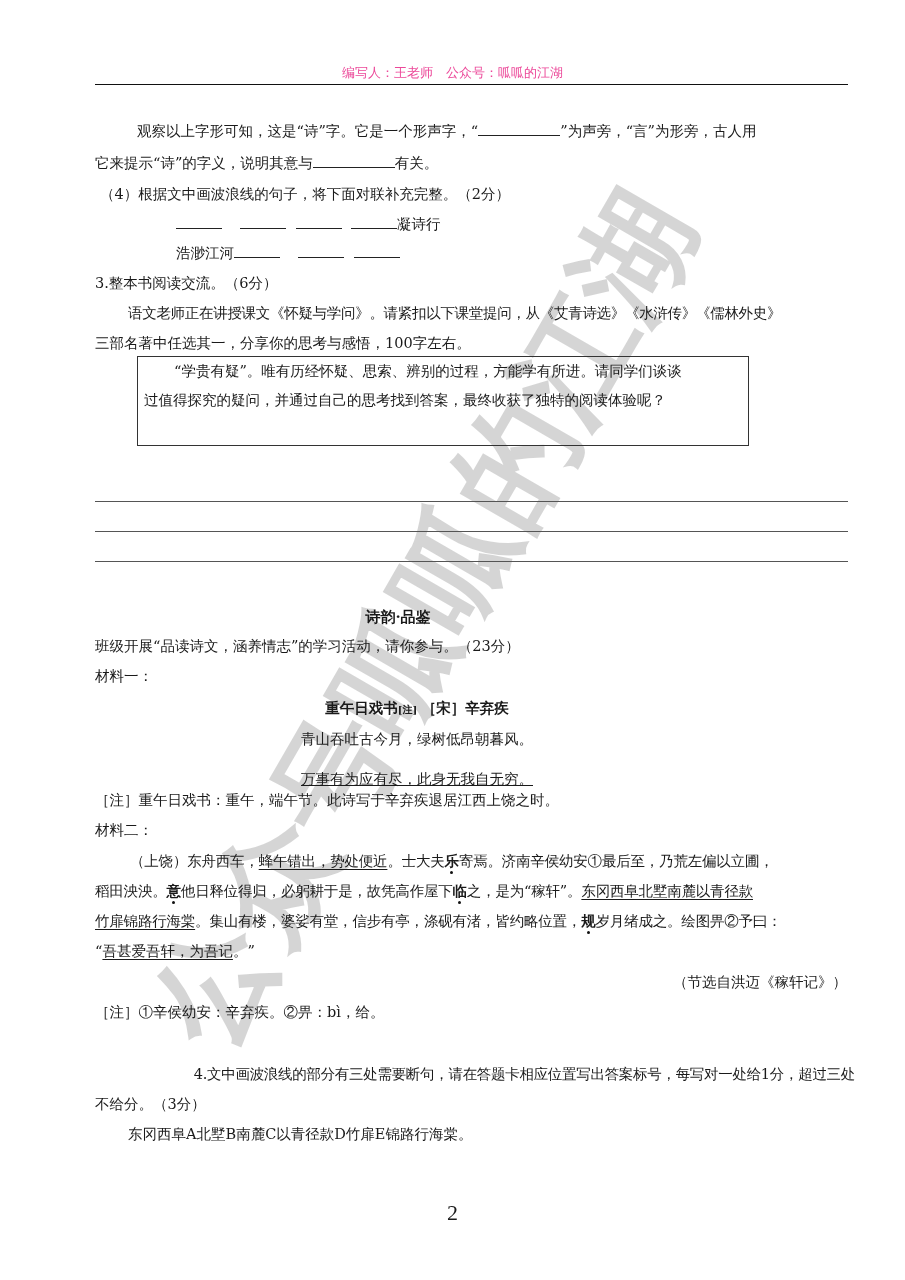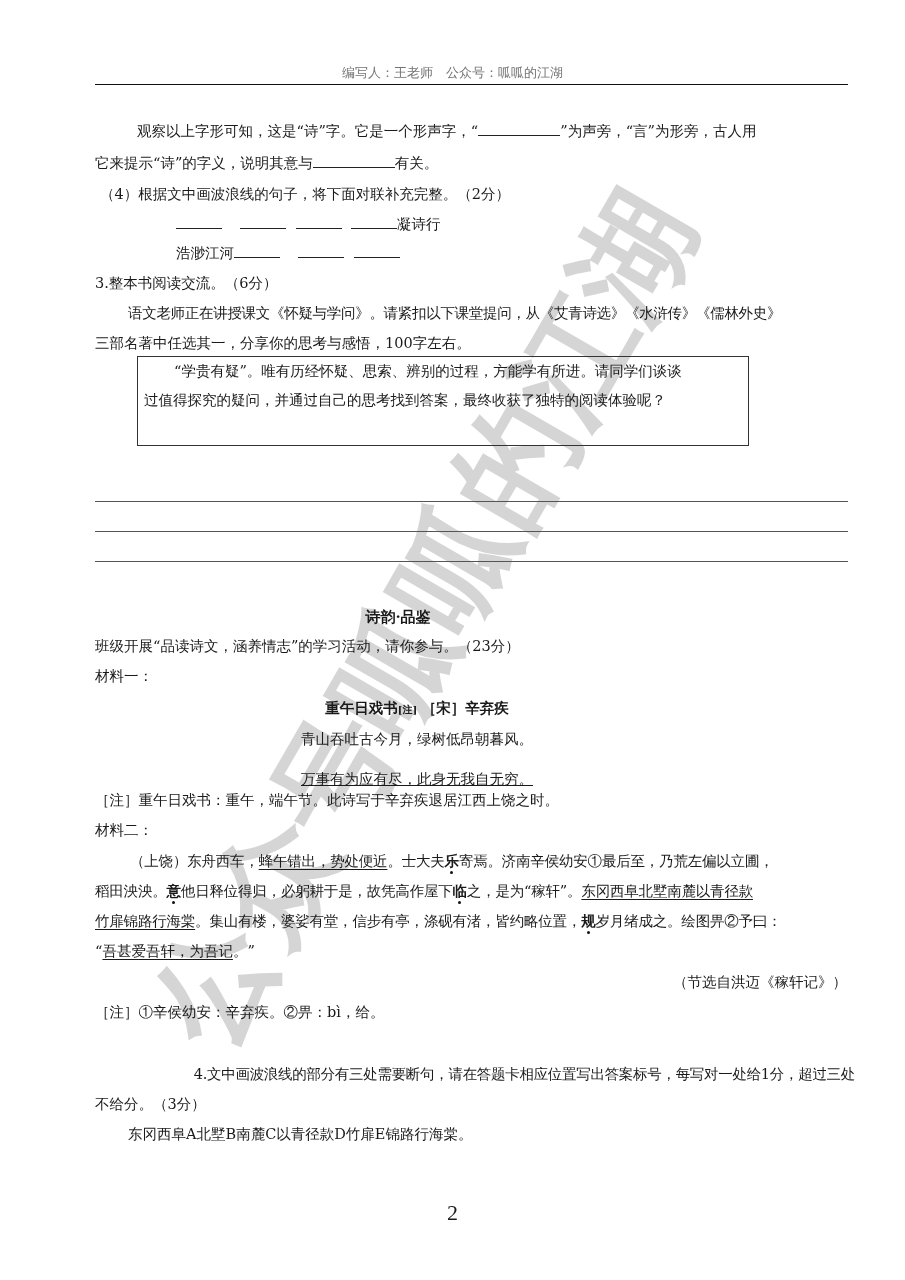--- a/index.html
+++ b/index.html
@@ -2,21 +2,21 @@
 <html><head>
 <meta charset="utf-8">
 <style>
   html, body { margin:0; padding:0; background:#ffffff; }
   body {
     width:905px; height:1280px; position:relative; overflow:hidden;
     font-family: "DejaVu Serif", "Liberation Serif", serif;
     color:#1a1a1a; font-size:14.5px;
   }
   .abs { position:absolute; }
-  .header-text { left:0; width:905px; top:64px; text-align:center; font-size:13px; color:#737373; }
+  .header-text { left:0; width:905px; top:64px; text-align:center; font-size:13px; color:#ec4899; }
   .header-rule { left:95px; width:753px; top:84px; height:0; border-top:1.6px solid #111; }
   .line { left:95px; width:760px; line-height:22px; white-space:nowrap; }
   .indent { padding-left:42px; }
   .blank { display:inline-block; border-bottom:1.3px solid #222; height:14px; vertical-align:baseline; }
   .b80 { width:82px; } .b50 { width:46px; }
   .quote-box {
     left:137px; top:356px; width:612px; height:90px;
     border:1.3px solid #333; padding:0 6px; box-sizing:border-box;
   }
   .quote-box .q { line-height:29px; font-size:14.5px; white-space:nowrap; }

